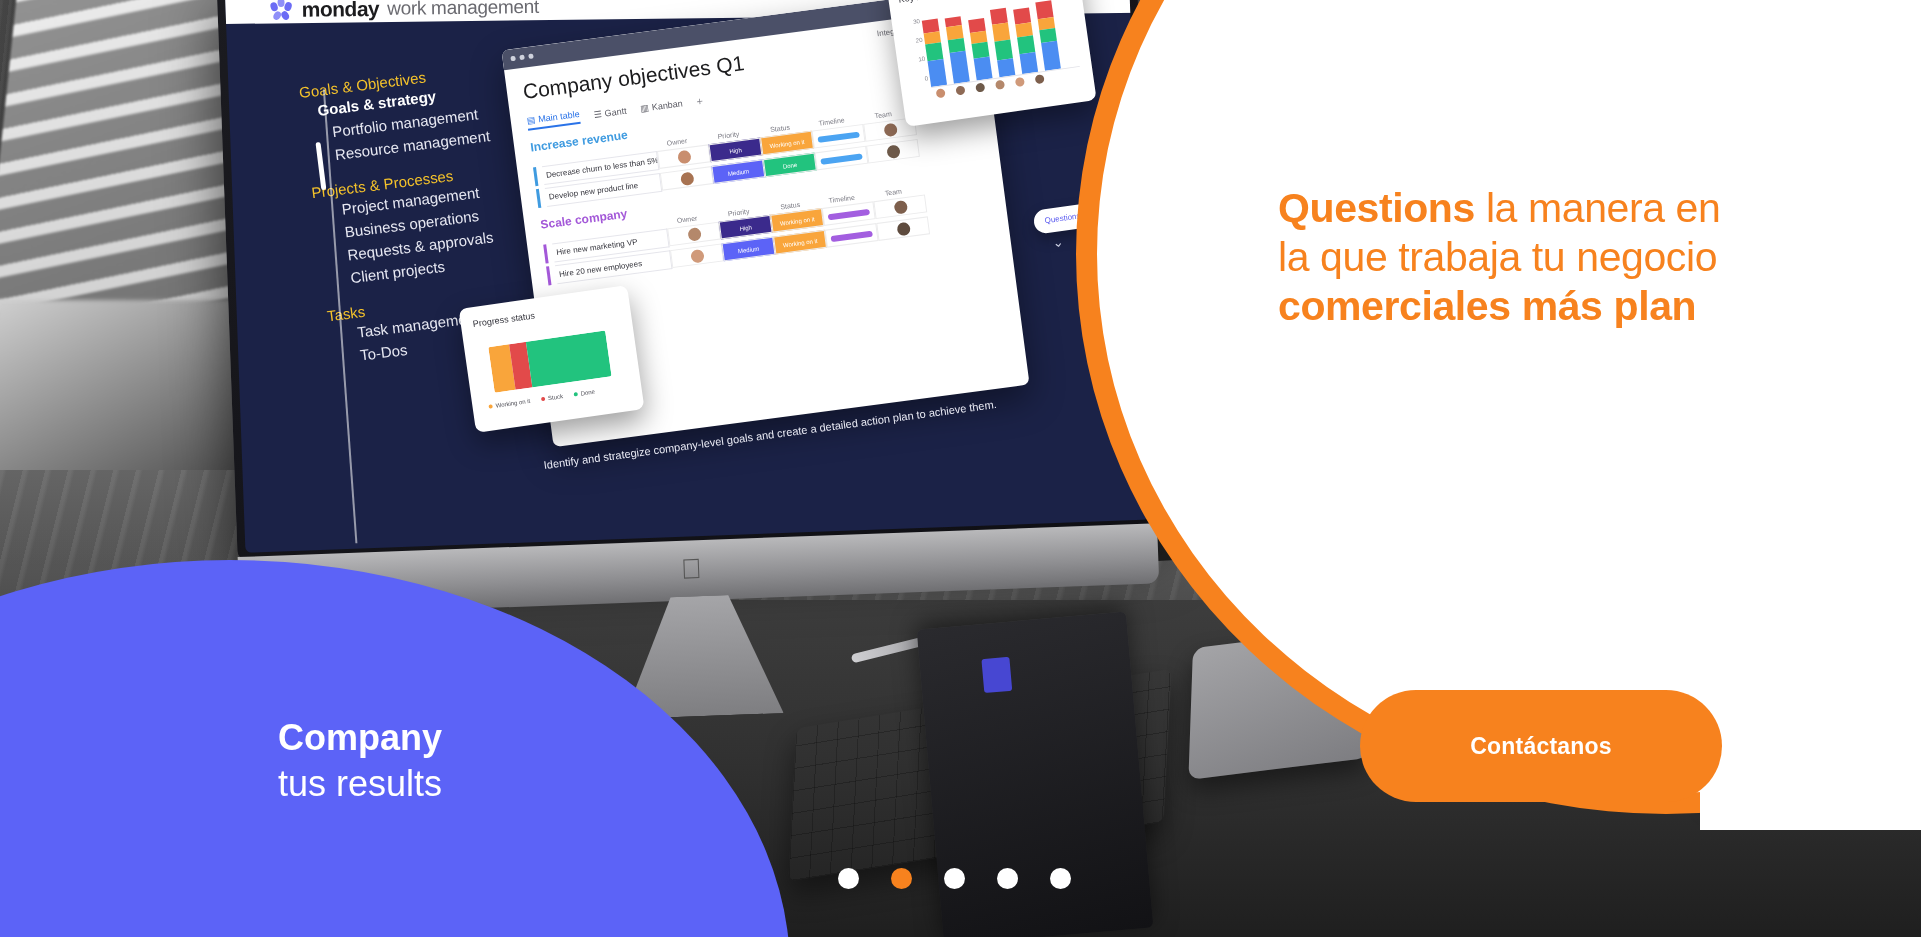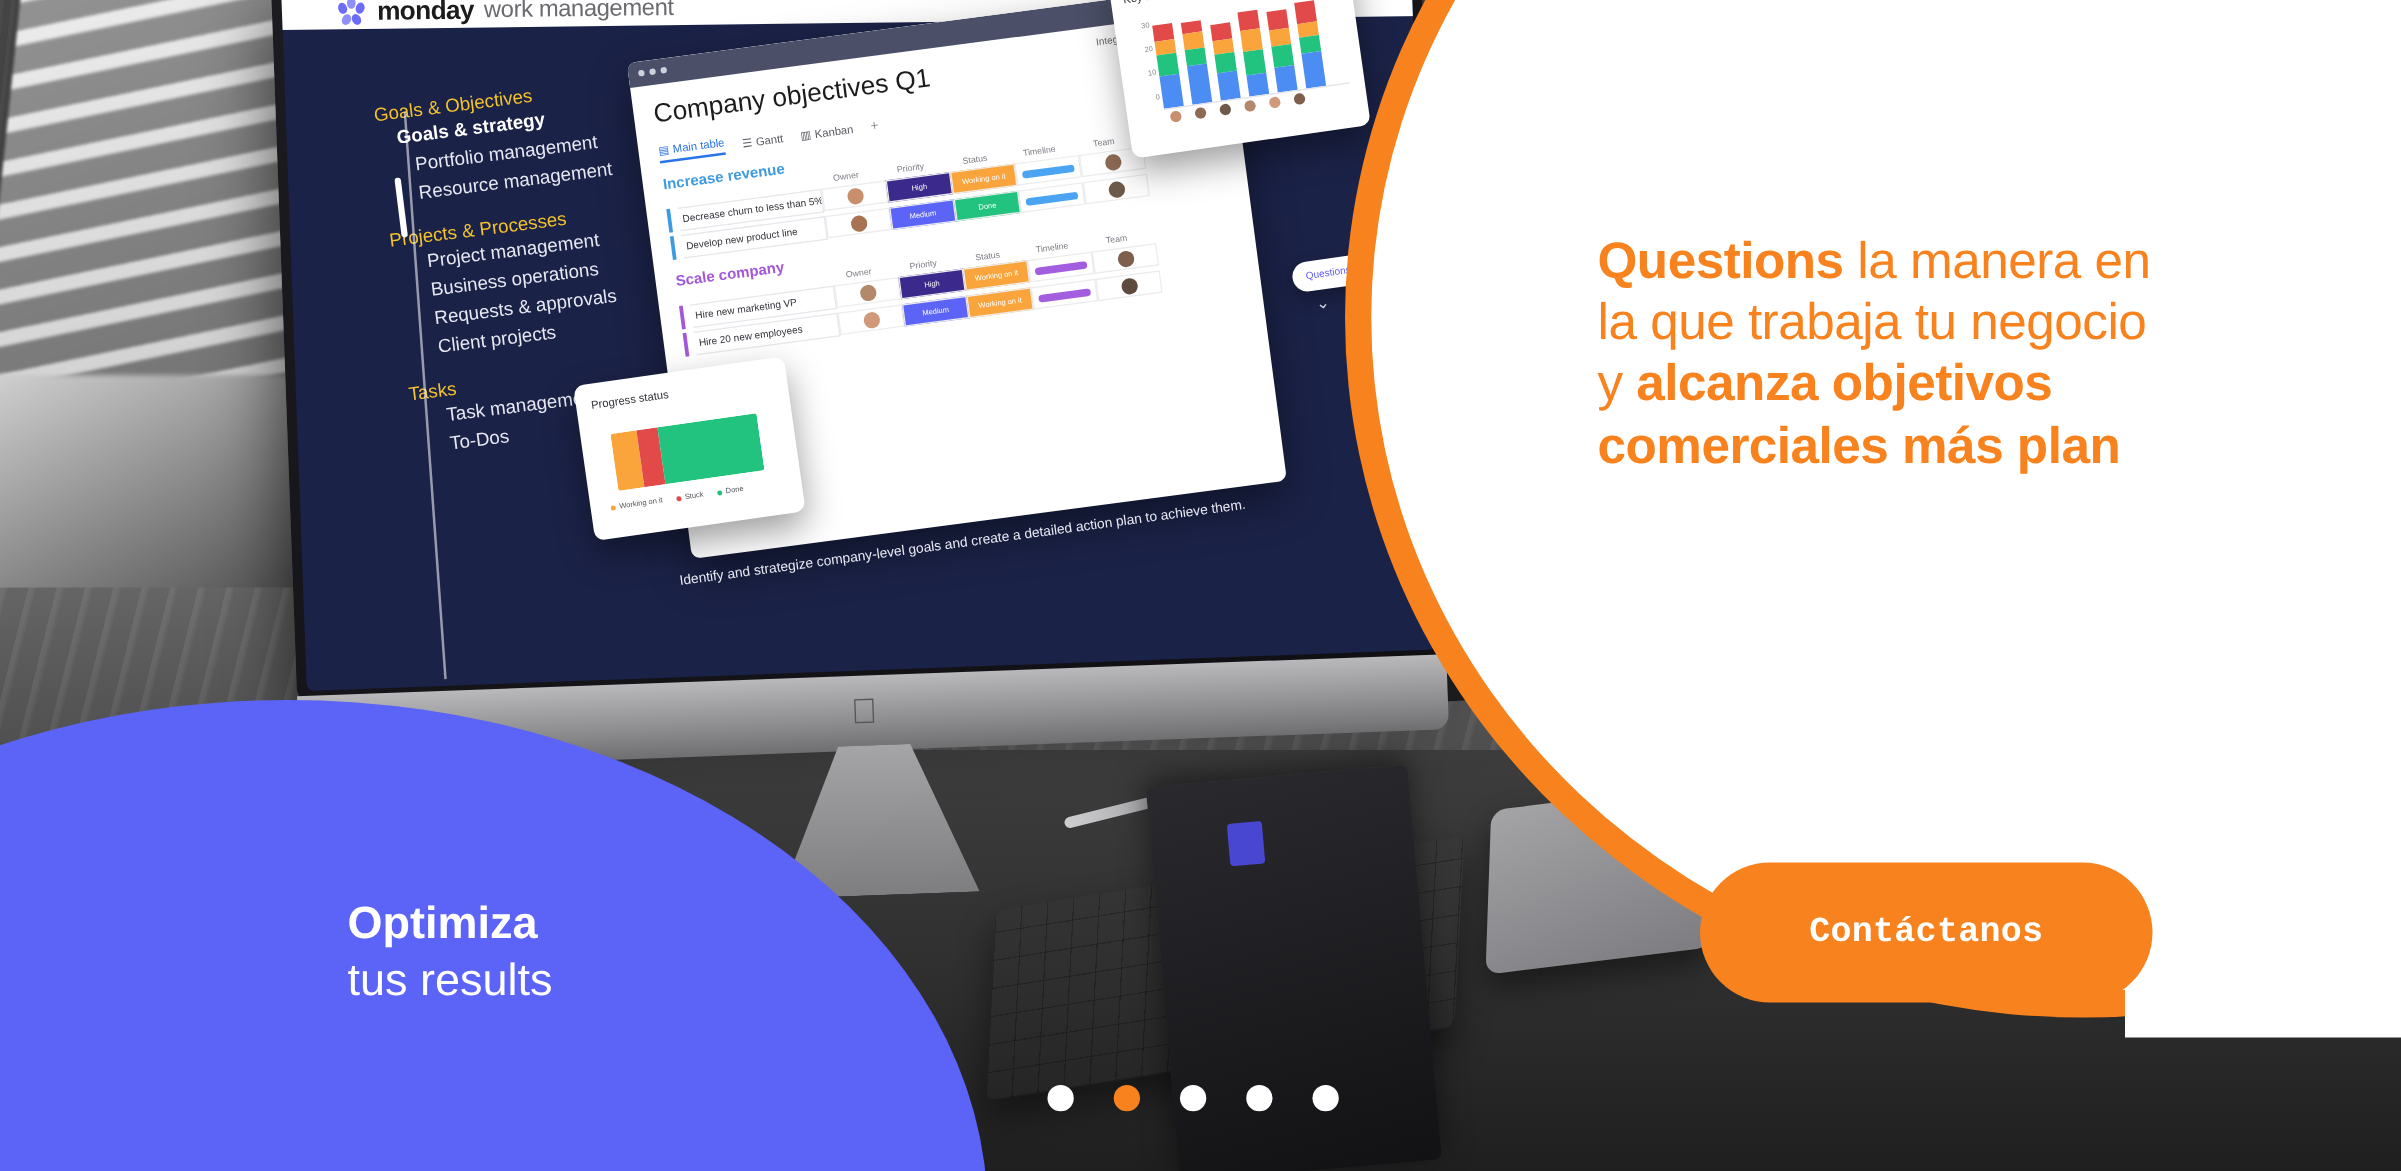--- a/index.html
+++ b/index.html
@@ -238,21 +238,21 @@
     background:#5C63F7;border-radius:50%;
   }
   .purple-txt{position:absolute;left:278px;top:715px;width:420px;color:#fff;line-height:1.28;}
   .purple-txt .l1{font-size:36px;font-weight:bold;}
   .purple-txt .l2{font-size:36px;font-weight:normal;}
 
   
   .cta{
     position:absolute;left:1360px;top:690px;width:362px;height:112px;
     background:#F7821E;border-radius:60px;border:0;cursor:pointer;
-    color:#fff;font-size:28px;font-weight:bold;font-family:Liberation Mono, monospace;
+    color:#fff;font-size:23px;font-weight:bold;font-family:Liberation Sans, sans-serif;
     letter-spacing:.2px;
   }
 
   
   .dots-nav{position:absolute;left:838px;top:868px;display:flex;gap:32px;}
   .dot{width:21px;height:21px;border-radius:50%;background:#ffffff;cursor:pointer;display:block;border:0;padding:0;}
   .dot.on{background:#F7821E;}
 </style>
 </head>
 <body>
@@ -538,30 +538,27 @@
 
   <div class="orange-ring"></div>
   <div class="orange-cover"></div>
 
   <div class="headline">
     <div>
       <b>Questions</b><span> la manera en</span>
     </div>
     <div>la que trabaja tu negocio</div>
     <div>
-      <span>y </span><b>alcanza objetivos</b>
-    </div>
-    <div>
       <b>comerciales más plan</b>
     </div>
   </div>
 
   <div class="purple"></div>
   <div class="purple-txt">
-    <div class="l1">Optimiza</div>
+    <div class="l1">Company</div>
     <div class="l2">tus results</div>
   </div>
 
   <button class="cta">Contáctanos</button>
 
   <div class="dots-nav">
     <button class="dot"></button>
     <button class="dot on"></button>
     <button class="dot"></button>
     <button class="dot"></button>

